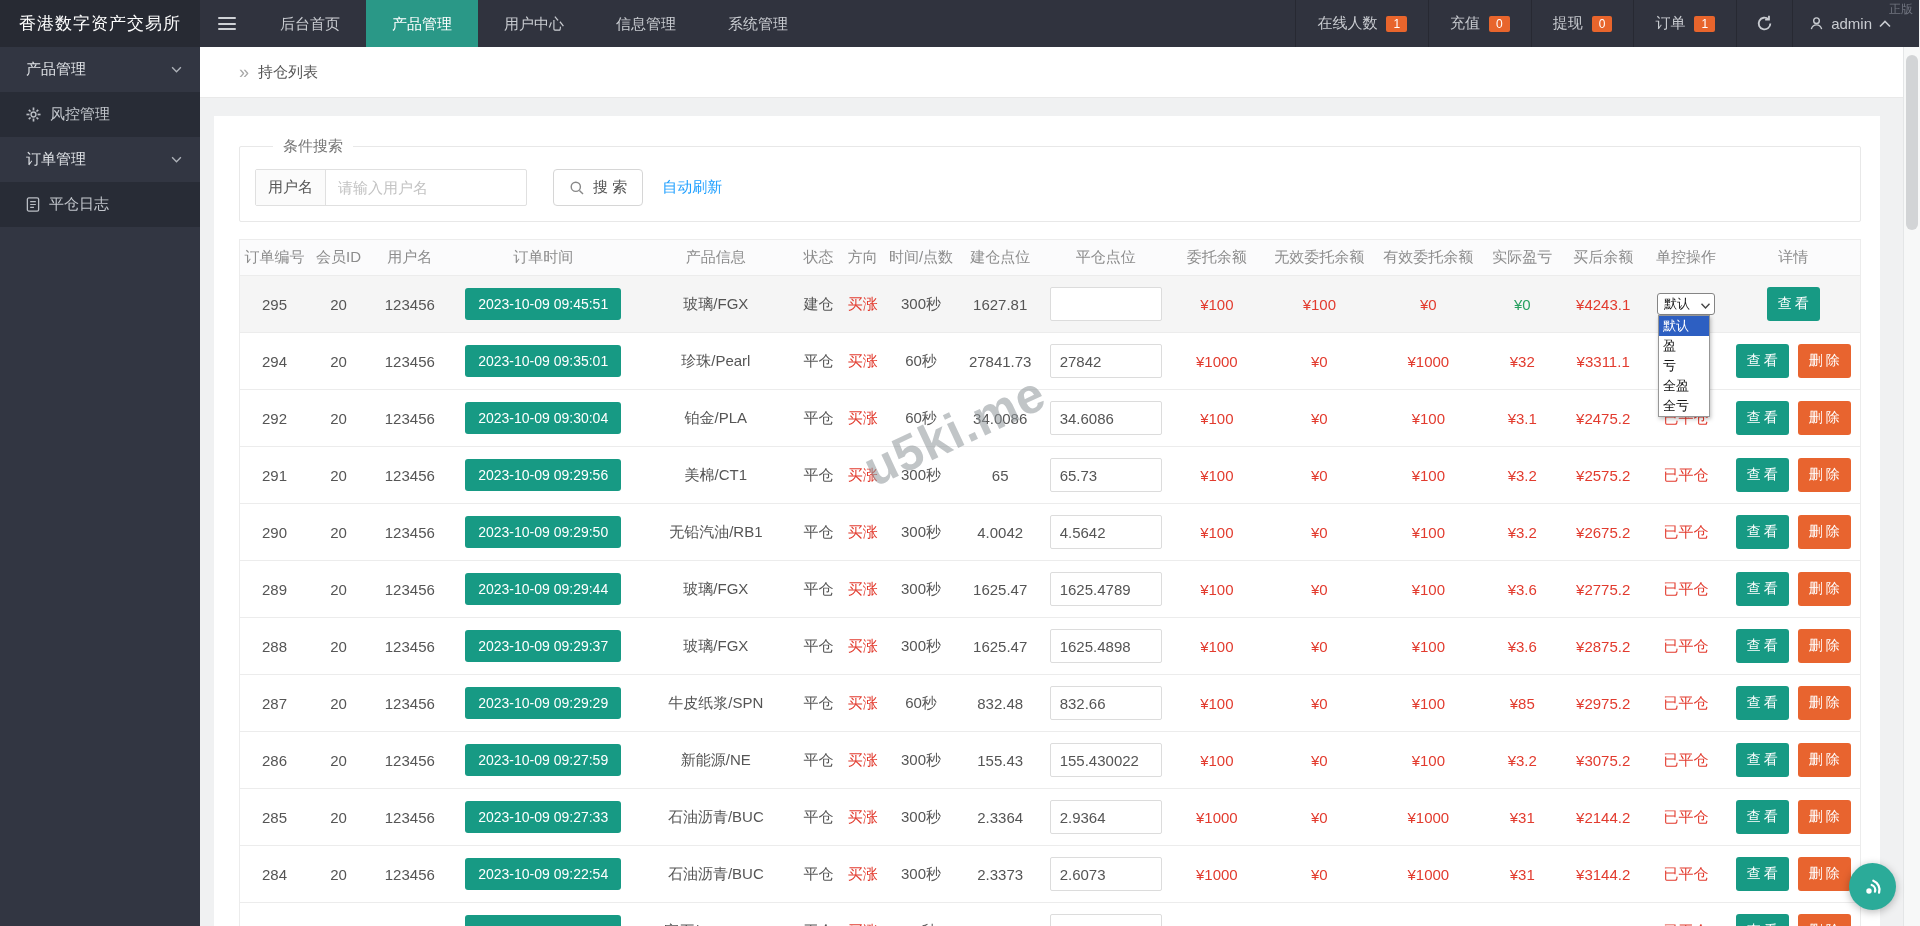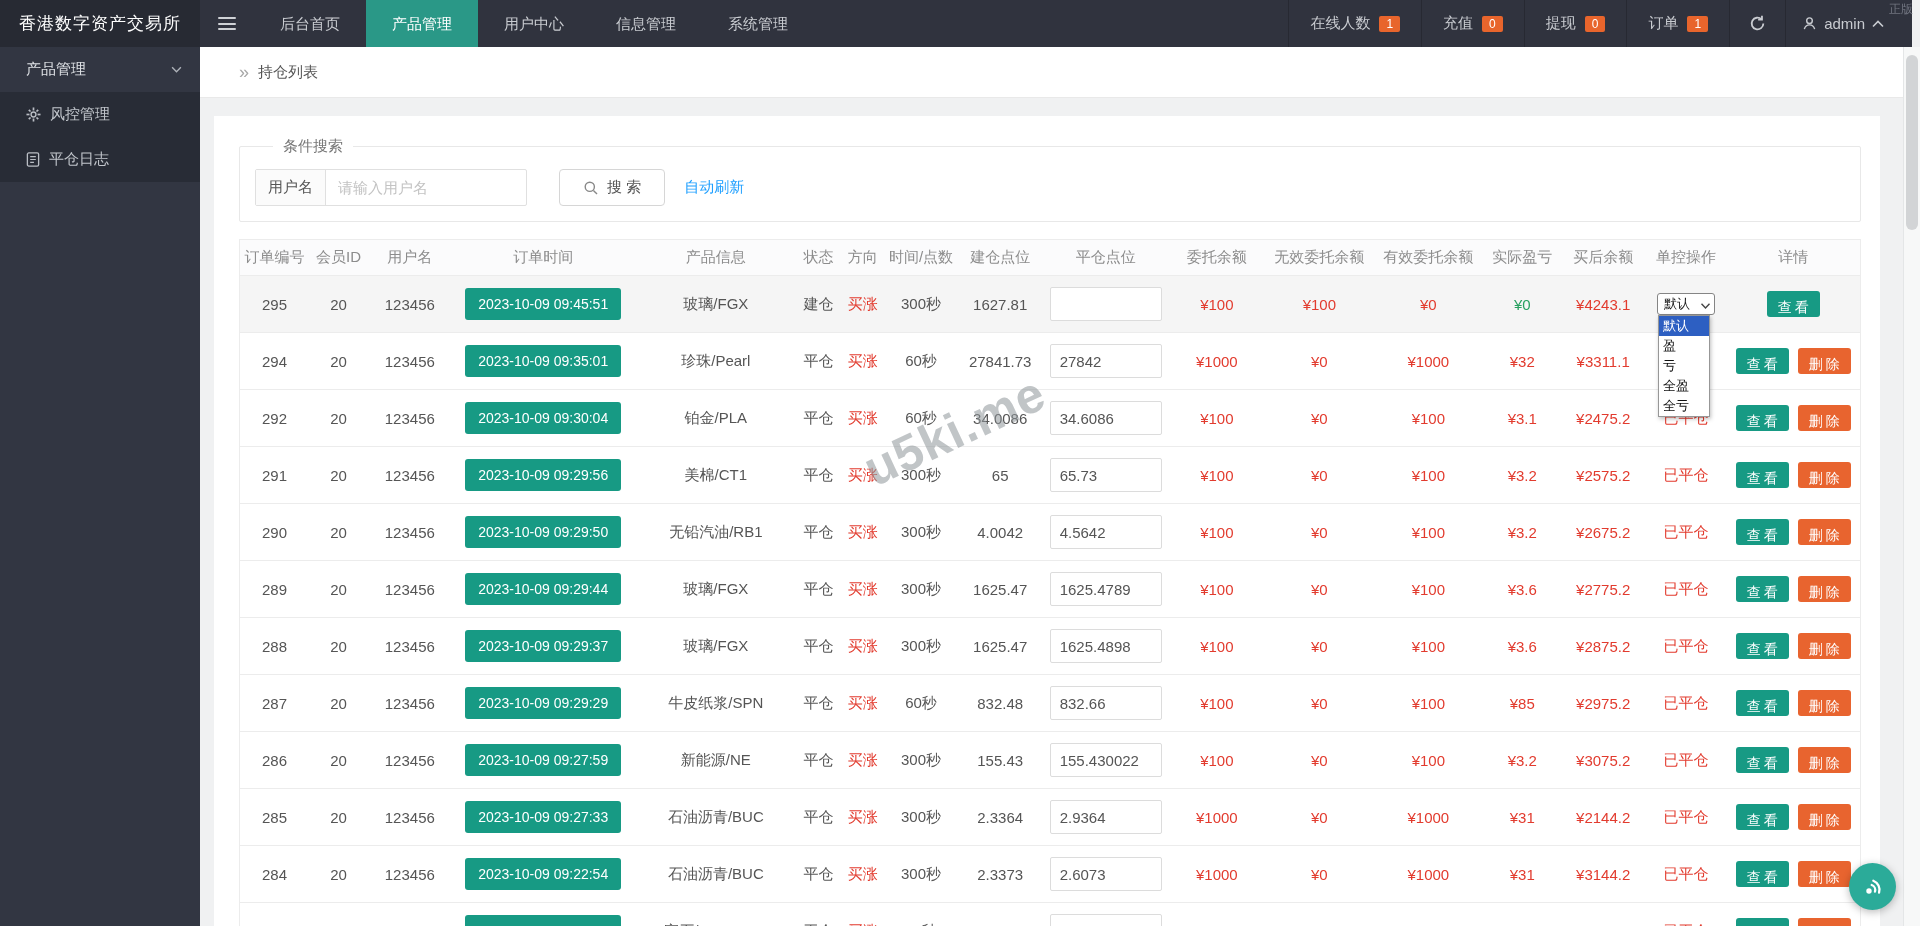--- a/index.html
+++ b/index.html
@@ -1,19 +1,19 @@
 <!DOCTYPE html>
 <html><head>
 <meta charset="utf-8">
 <style>
   *{box-sizing:border-box;margin:0;padding:0}
   html,body{width:1920px;height:926px;overflow:hidden;background:#f0f1f2;
     font-family:"Liberation Sans","DejaVu Sans",sans-serif;}
   
-  .navbar{position:fixed;top:0;left:0;right:8px;height:47px;background:#30333e;display:flex;align-items:stretch;z-index:50}
+  .navbar{position:fixed;top:0;left:0;right:1px;height:47px;background:#30333e;display:flex;align-items:stretch;z-index:50}
   .brand{width:200px;background:#272a33;color:#fff;font-size:17px;display:flex;align-items:center;justify-content:center;letter-spacing:1px;white-space:nowrap}
   .hamburger{width:54px;display:flex;align-items:center;justify-content:center;cursor:pointer}
   .hamburger .bars{width:18px}
   .hamburger .bars i{display:block;height:2px;background:#cfd2d6;margin:3.5px 0;border-radius:1px}
   .nav-menu{display:flex}
   .nav-item{padding:0 26px;line-height:47px;color:#c9ccd1;font-size:15px;cursor:pointer;white-space:nowrap}
   .nav-item.active{background:#2a9887;color:#fff}
   .nav-right{margin-left:auto;display:flex;align-items:stretch}
   .stat{display:flex;align-items:center;padding:0 21px;color:#c9ccd1;font-size:15px;cursor:pointer;border-left:1px solid rgba(0,0,0,.18)}
   .badge{margin-left:9px;background:#e8652c;color:#fff;font-size:12px;padding:2px 7px;border-radius:2px;line-height:1}
@@ -34,33 +34,33 @@
   .content{position:absolute;top:51px;left:0;right:0;bottom:0;background:#f0f1f2;overflow:hidden}
   .card{position:absolute;top:18px;left:14px;right:40px;bottom:-60px;background:#fff;padding:21px 19px 0 25px}
   
   fieldset{border:1px solid #e8e8e8;padding:13px 15px 15px;border-radius:2px}
   legend{font-size:15px;color:#777;padding:0 10px;margin-left:18px}
   .form-row{display:flex;align-items:center}
   .igroup{display:flex;height:37px;border:1px solid #e0e0e0;border-radius:2px;background:#fff;margin-right:19px}
   .addon{padding:0 12px;display:flex;align-items:center;background:#fbfbfb;color:#555;font-size:15px;border-right:1px solid #e0e0e0;white-space:nowrap}
   .igroup input{border:none;outline:none;padding:0 12px;font-size:15px;width:200px;color:#555;background:transparent}
   .igroup input::placeholder{color:#c3c3c3}
-  .search-btn{height:37px;margin-left:13px;padding:0 23px;background:#fff;border:1px solid #d6d6d6;border-radius:4px;font-size:15px;color:#555;display:flex;align-items:center;gap:8px;cursor:pointer}
+  .search-btn{height:37px;margin-left:7px;padding:0 15px;background:#fff;border:1px solid #d6d6d6;border-radius:4px;font-size:15px;color:#555;display:flex;align-items:center;gap:8px;cursor:pointer}
   .auto-refresh{margin-left:19px;color:#1e9fff;font-size:15px;cursor:pointer;white-space:nowrap}
   
   .tablewrap{margin-top:17px;position:relative}
   table{border-collapse:collapse;table-layout:fixed;border:1px solid #ececec}
   thead th{height:36px;background:#fbfbfc;color:#8c8c8c;font-weight:normal;font-size:15px;border-bottom:1px solid #ececec;white-space:nowrap;overflow:hidden}
   tbody td{height:57px;text-align:center;font-size:15px;color:#555;border-bottom:1px solid #ececec;position:relative;white-space:nowrap}
   tr.shaded{background:#f5f5f5}
   .red{color:#e23b2e}
   .green{color:#28a060}
   .time-btn{display:inline-block;background:#179a84;color:#fff;font-size:14px;padding:8px 13px;border-radius:3px;cursor:pointer}
   .close-input{width:112px;height:34px;border:1px solid #dcdcdc;border-radius:2px;padding:0 9px;font-size:15px;color:#555;background:#fff;outline:none}
-  .btn{display:inline-block;border:none;color:#fff;font-size:14px;padding:8px 8px 0 11px;border-radius:3px;cursor:pointer;letter-spacing:3px}
+  .btn{display:inline-block;border:none;color:#fff;font-size:14px;padding:8px 8px 8px 11px;border-radius:3px;cursor:pointer;letter-spacing:3px}
   .btn.view{background:#179a84}
   .btn.del{background:#e8642f;margin-left:9px}
   
   .select-box{width:58px;height:22px;border:1px solid #858585;border-radius:3px;background:#fff;display:inline-flex;align-items:center;justify-content:space-between;padding:0 4px 0 6px;font-size:13px;color:#222;cursor:pointer;vertical-align:middle}
   .dropdown-panel{position:absolute;top:39px;left:50%;margin-left:-28px;width:52px;background:#fff;border:1px solid #979797;z-index:30;box-shadow:1px 2px 4px rgba(0,0,0,.25);text-align:left}
   .option{height:20px;line-height:20px;font-size:13px;padding-left:4px;color:#111;cursor:pointer}
   .option.selected{background:#2d5fc2;color:#fff}
   
   .watermark{position:absolute;left:858px;top:402px;z-index:8;transform:rotate(-25deg);font-size:50px;color:#8f969a;opacity:.55;font-weight:bold;letter-spacing:1px;pointer-events:none}
   .scrollbar{position:fixed;top:47px;right:0;bottom:0;width:17px;background:#f7f8f8;border-left:1px solid #e4e6e7;z-index:45}
@@ -146,20 +146,28 @@
             <g transform="rotate(45 8 8)">
               <rect x="7.1" y="0.9" width="1.8" height="2.6"></rect>
               <rect x="7.1" y="12.5" width="1.8" height="2.6"></rect>
               <rect x="0.9" y="7.1" width="2.6" height="1.8"></rect>
               <rect x="12.5" y="7.1" width="2.6" height="1.8"></rect>
             </g>
           </g>
         </svg>
       </span>
       <span>风控管理</span>
+    </div>
+    <div class="group-header">
+      <span>订单管理</span>
+      <span class="chev">
+        <svg width="11" height="7" viewBox="0 0 12 8">
+          <path d="M1 1.5 6 6.5 11 1.5" fill="none" stroke="#aeb2b9" stroke-width="1.6"></path>
+        </svg>
+      </span>
     </div>
     <div class="sub-item">
       <span class="sicon">
         <svg width="14" height="15" viewBox="0 0 14 16">
           <rect x="1" y="1" width="12" height="14" rx="1.5" fill="none" stroke="#b9bdc4" stroke-width="1.4"></rect>
           <path d="M4 5h6M4 8h6M4 11h4" stroke="#b9bdc4" stroke-width="1.3"></path>
         </svg>
       </span>
       <span>平仓日志</span>
     </div>

